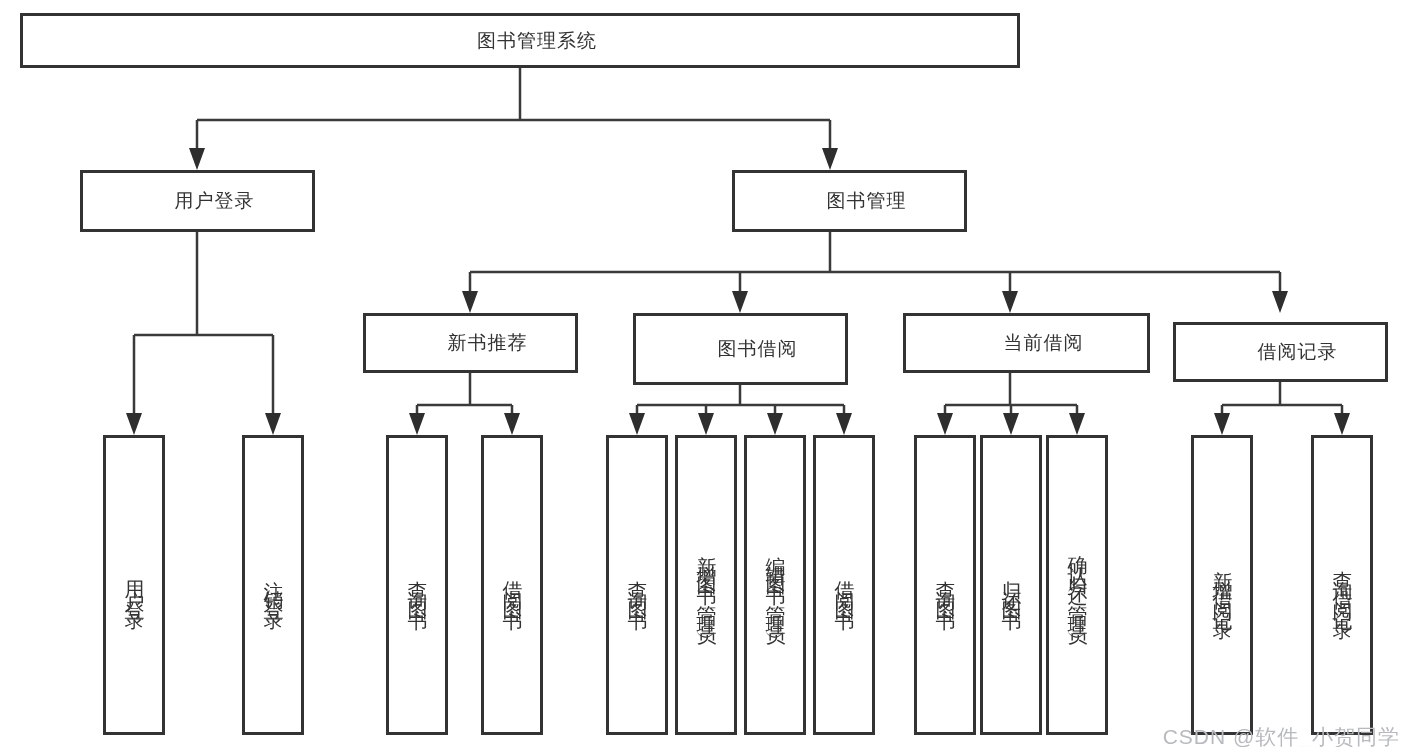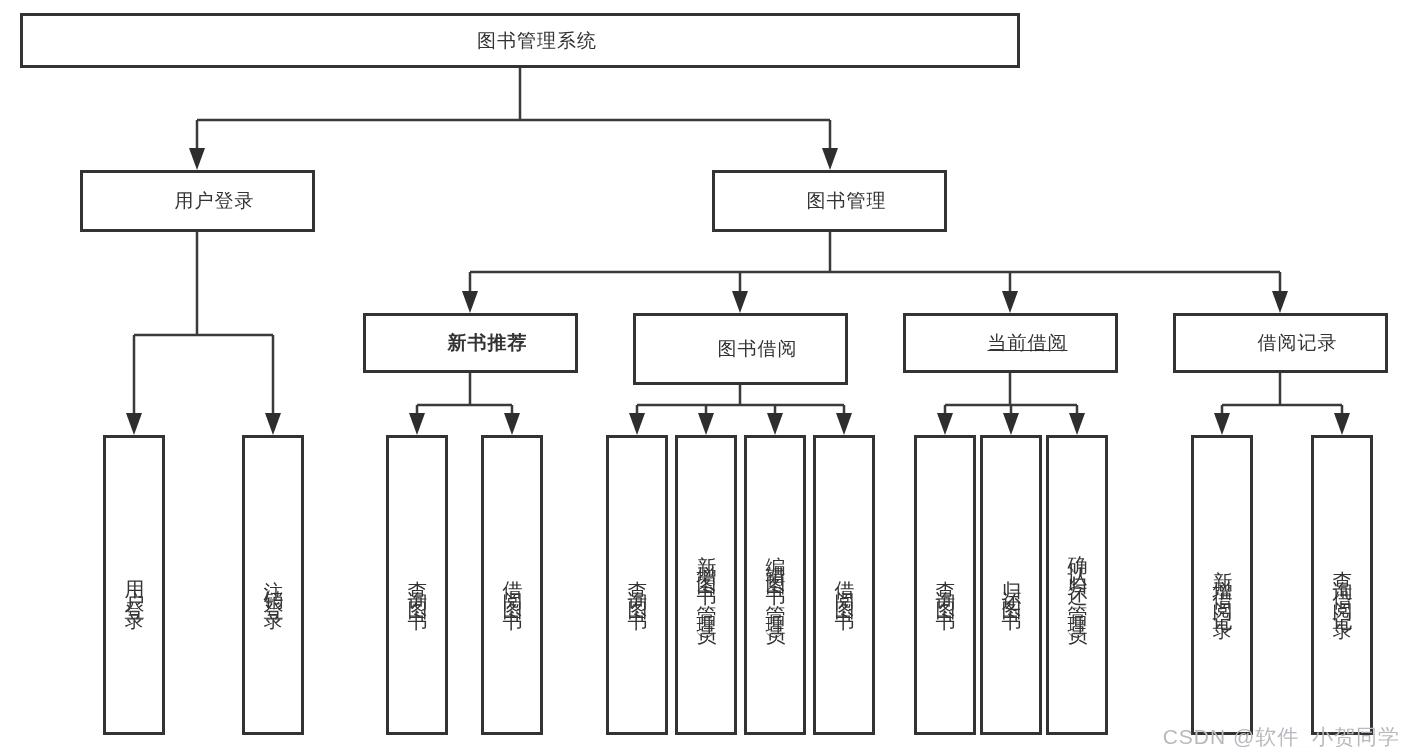--- a/index.html
+++ b/index.html
@@ -98,26 +98,26 @@
       <path d="M1003,413 L1019,413 L1011,435 Z"></path>
       <path d="M1069,413 L1085,413 L1077,435 Z"></path>
       <path d="M1214,413 L1230,413 L1222,435 Z"></path>
       <path d="M1334,413 L1350,413 L1342,435 Z"></path>
     </g>
   </svg>
 
   <div class="hnode" style="left:20px;top:13px;width:1000px;height:55px;">图书管理系统</div>
 
   <div class="hnode" style="left:80px;top:170px;width:235px;height:62px;">用户登录</div>
-  <div class="hnode" style="left:712px;top:170px;width:235px;height:62px;">图书管理</div>
+  <div class="hnode" style="left:732px;top:170px;width:235px;height:62px;">图书管理</div>
 
-  <div class="hnode" style="left:363px;top:313px;width:215px;height:60px;font-weight:bold;">新书推荐</div>
+  <div class="hnode" style="left:363px;top:313px;width:215px;height:60px;">新书推荐</div>
   <div class="hnode" style="left:633px;top:313px;width:215px;height:72px;">图书借阅</div>
-  <div class="hnode" style="left:903px;top:313px;width:215px;height:60px;text-decoration:underline;">当前借阅</div>
-  <div class="hnode" style="left:1173px;top:313px;width:215px;height:60px;">借阅记录</div>
+  <div class="hnode" style="left:903px;top:313px;width:247px;height:60px;">当前借阅</div>
+  <div class="hnode" style="left:1173px;top:322px;width:215px;height:60px;">借阅记录</div>
 
   <div class="vnode" style="left:103px;">用户登录</div>
   <div class="vnode" style="left:242px;">注销登录</div>
 
   <div class="vnode" style="left:386px;">查询图书</div>
   <div class="vnode" style="left:481px;">借阅图书</div>
 
   <div class="vnode" style="left:606px;">查询图书</div>
   <div class="vnode" style="left:675px;">新增图书（管理员）</div>
   <div class="vnode" style="left:744px;">编辑图书（管理员）</div>

